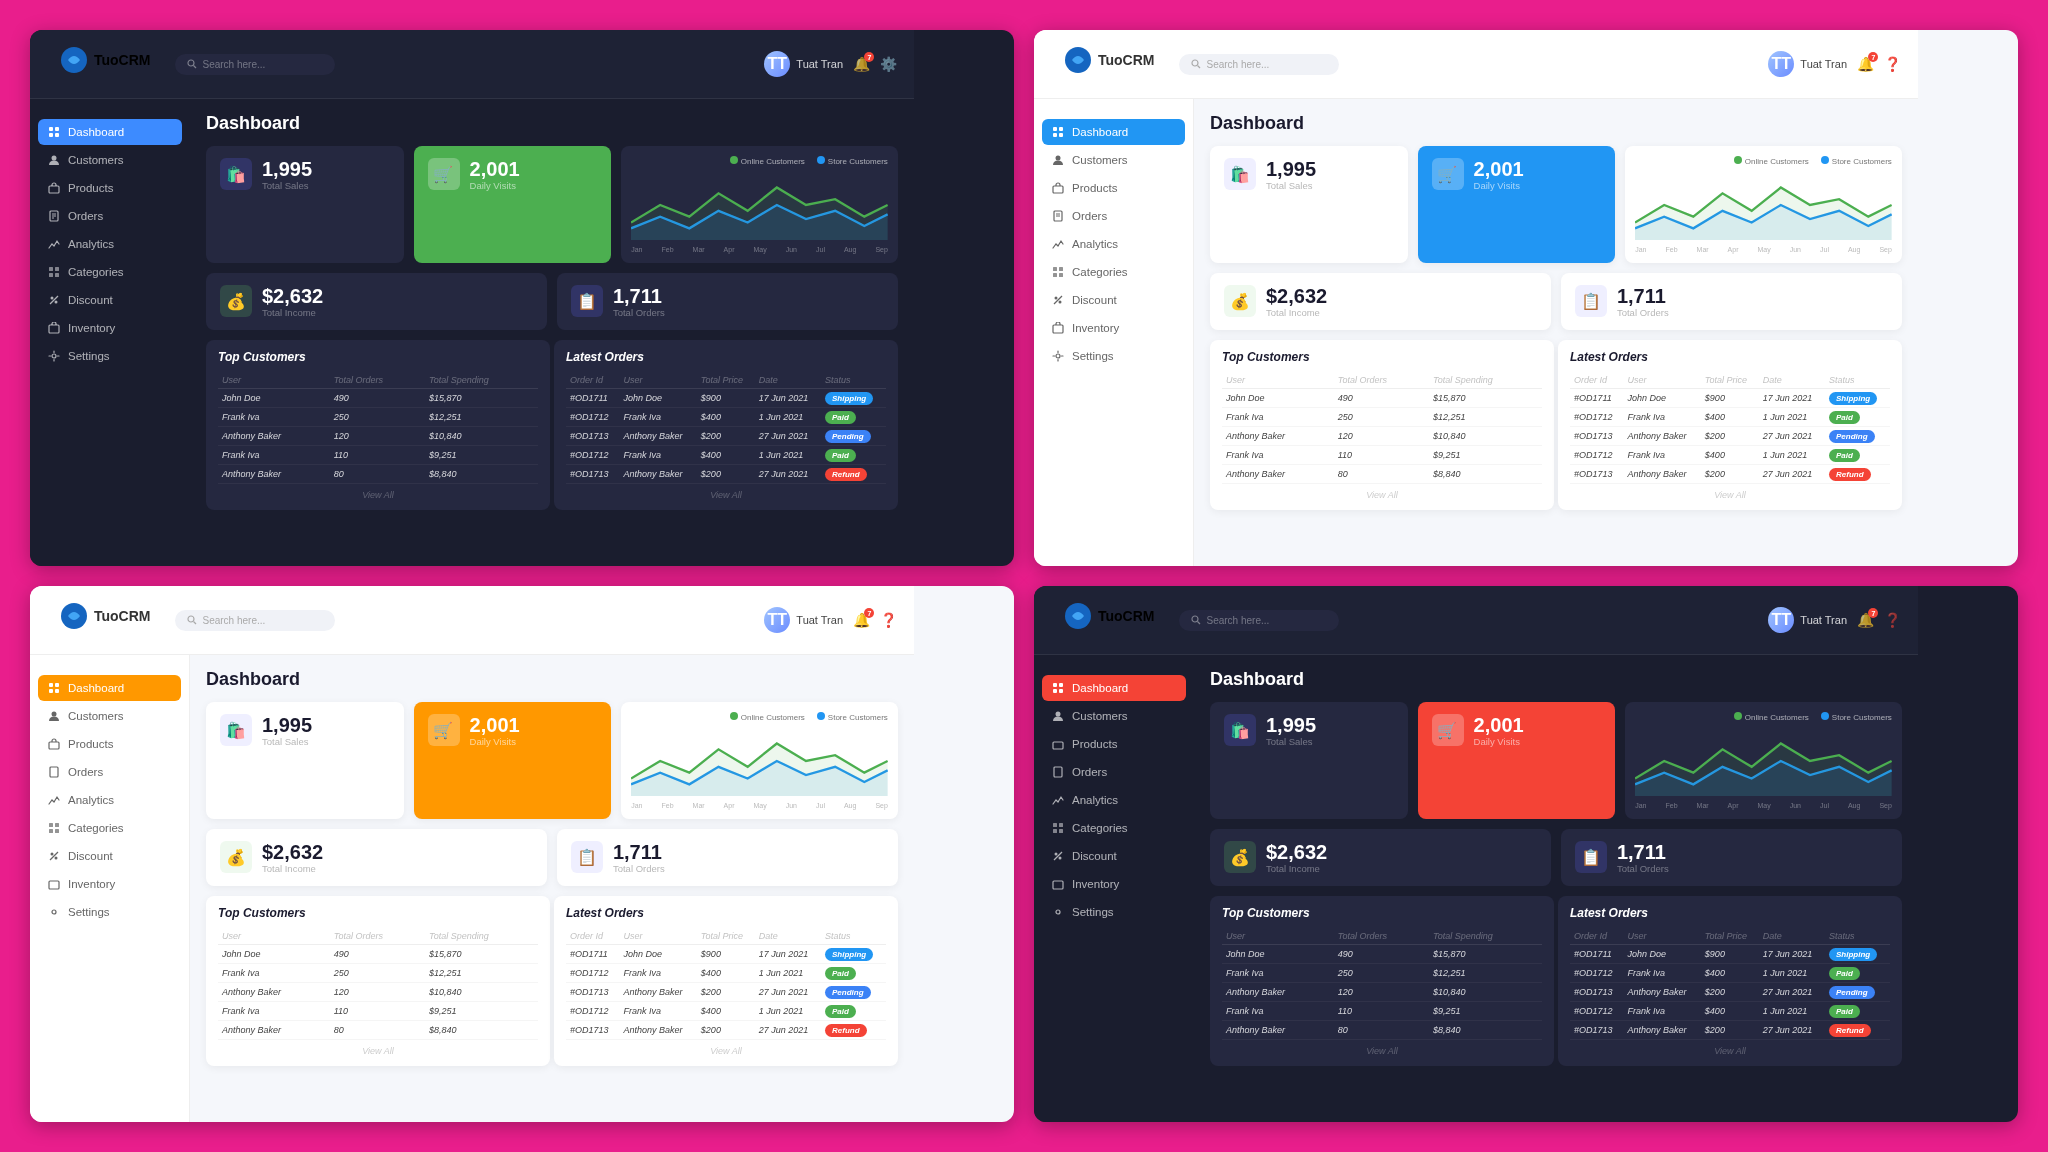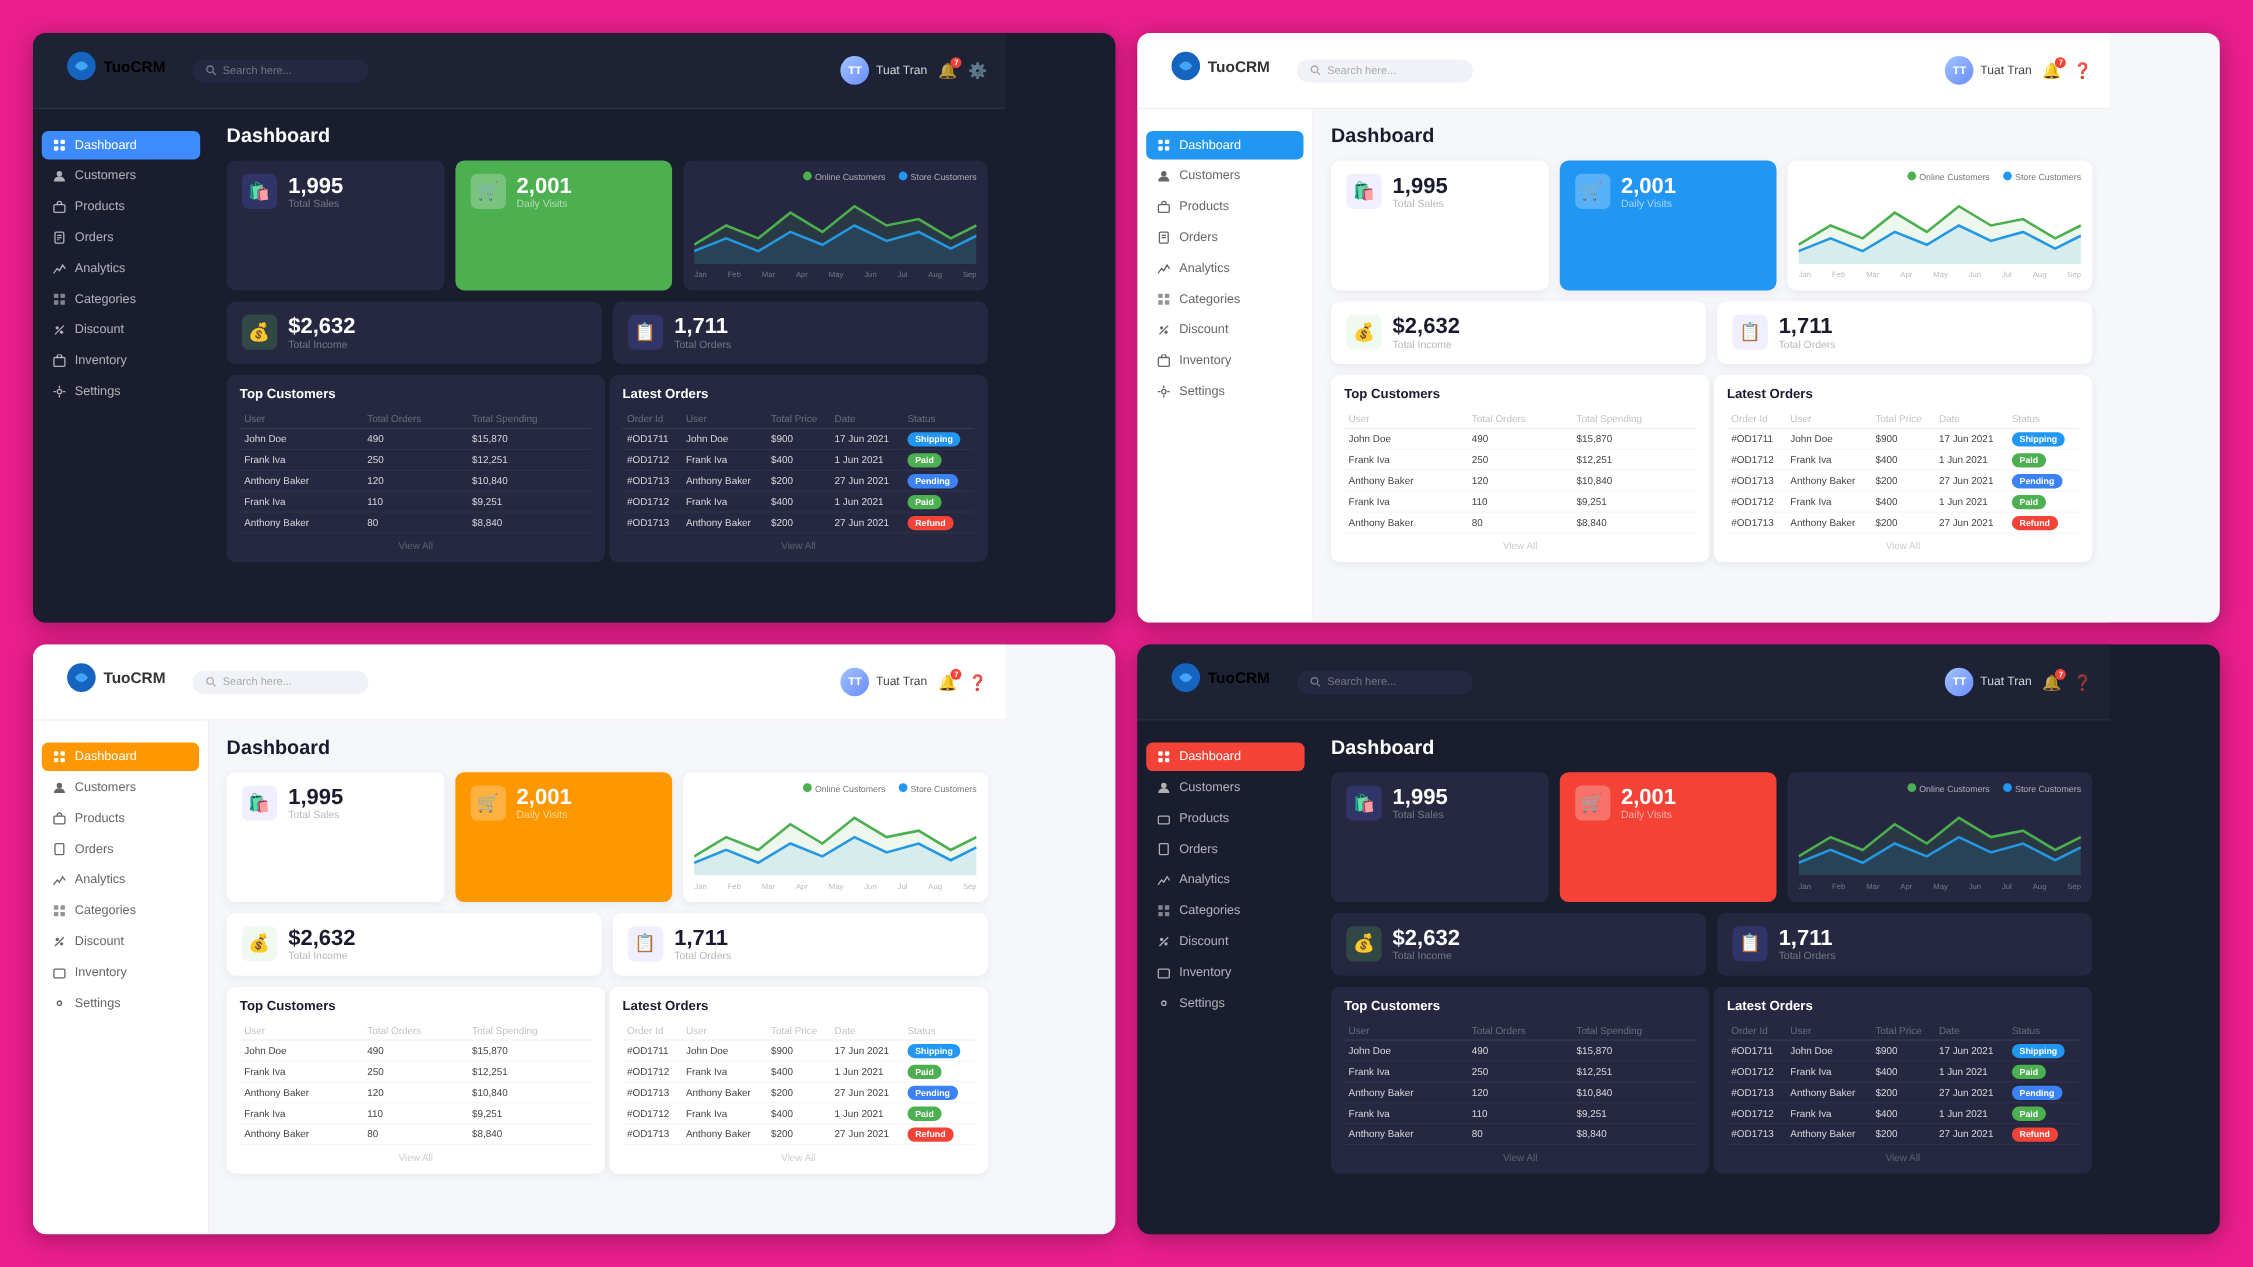--- a/index.html
+++ b/index.html
@@ -109,21 +109,21 @@
       font-size: 11px;
     }
     .avatar {
       width: 26px;
       height: 26px;
       border-radius: 50%;
       background: linear-gradient(135deg, #a0c4ff, #6b8cff);
       display: flex;
       align-items: center;
       justify-content: center;
-      font-size: 10px;
+      font-size: 16px;
       color: #fff;
       font-weight: 600;
     }
 
     
     .stats-grid {
       display: grid;
       grid-template-columns: 1fr 1fr 1.4fr;
       gap: 10px;
       margin-bottom: 10px;
@@ -188,20 +188,21 @@
       display: inline-block;
       margin-right: 3px;
     }
 
     
     .bottom-section {
       display: grid;
       grid-template-columns: 1fr 1fr;
       gap: 4px;
       margin-top: 10px;
+      font-style: italic;
     }
     .table-card {
       border-radius: 8px;
       padding: 10px 12px;
     }
     .table-title {
       font-size: 12px;
       font-weight: 600;
       margin-bottom: 8px;
     }

